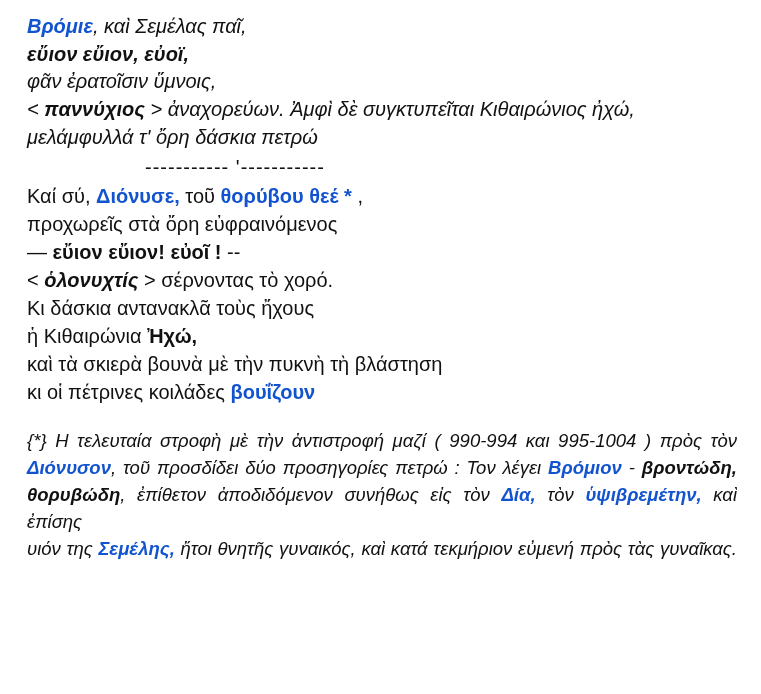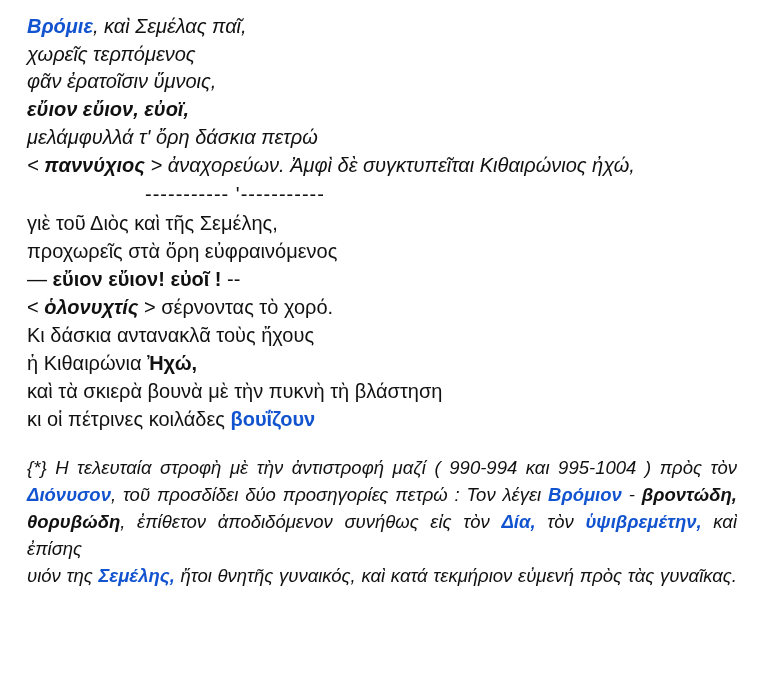--- a/index.html
+++ b/index.html
@@ -54,31 +54,30 @@
   .seg.blue-bold { font-weight: bold; color: var(--blue); }
   .seg.blue-bold-italic { font-weight: bold; font-style: italic; color: var(--blue); }
 </style>
 </head>
 <body>
 
 <div class="page">
   <div id="content">
       <div class="section ancient">
         <div class="line"><span class="seg blue-bold">Βρόμιε</span><span class="seg">, καὶ Σεμέλας παῖ,</span></div>
-        <div class="line"><span class="seg">χωρεῖς τερπόμενος</span></div>
+        <div class="line"><span class="seg bold">εὔιον εὔιον, εὐοϊ,</span></div>
         <div class="line"><span class="seg">φᾶν ἐρατοῖσιν ὕμνοις,</span></div>
-        <div class="line"><span class="seg bold">εὔιον εὔιον, εὐοϊ,</span></div>
+        <div class="line"><span class="seg">&lt; </span><span class="seg bold">παννύχιος</span><span class="seg"> &gt; ἀναχορεύων. Ἀμφὶ δὲ συγκτυπεῖται Κιθαιρώνιος ἠχώ,</span></div>
         <div class="line"><span class="seg">μελάμφυλλά τ' ὄρη δάσκια πετρώ</span></div>
-        <div class="line"><span class="seg">&lt; </span><span class="seg bold">παννύχιος</span><span class="seg"> &gt; ἀναχορεύων. Ἀμφὶ δὲ συγκτυπεῖται Κιθαιρώνιος ἠχώ,</span></div>
       </div>
       <div class="section divider">
         <div class="line"><span class="seg">----------- '-----------</span></div>
       </div>
       <div class="section modern">
-        <div class="line"><span class="seg">γιὲ τοῦ Διὸς καὶ τῆς Σεμέλης,</span></div>
+        <div class="line"><span class="seg">Καί σύ, </span><span class="seg blue-bold">Διόνυσε,</span><span class="seg"> τοῦ </span><span class="seg blue-bold">θορύβου θεέ *</span><span class="seg"> ,</span></div>
         <div class="line"><span class="seg">προχωρεῖς στὰ ὄρη εὐφραινόμενος</span></div>
         <div class="line"><span class="seg">— </span><span class="seg bold">εὔιον εὔιον! εὐοῖ !</span><span class="seg"> --</span></div>
         <div class="line"><span class="seg">&lt; </span><span class="seg bold-italic">ὁλονυχτίς</span><span class="seg"> &gt; σέρνοντας τὸ χορό.</span></div>
         <div class="line"><span class="seg">Κι δάσκια αντανακλᾶ τοὺς ἤχους</span></div>
         <div class="line"><span class="seg">ἡ Κιθαιρώνια </span><span class="seg bold">Ἠχώ,</span></div>
         <div class="line"><span class="seg">καὶ τὰ σκιερὰ βουνὰ μὲ τὴν πυκνὴ τὴ βλάστηση</span></div>
         <div class="line"><span class="seg">κι οἱ πέτρινες κοιλάδες </span><span class="seg blue-bold">βουΐζουν</span></div>
       </div>
       <div class="section footnote">
         <div class="line"><span class="seg">{*} Η τελευταία στροφὴ μὲ τὴν ἀντιστροφή μαζί ( 990-994 και 995-1004 ) πρὸς τὸν</span></div>

